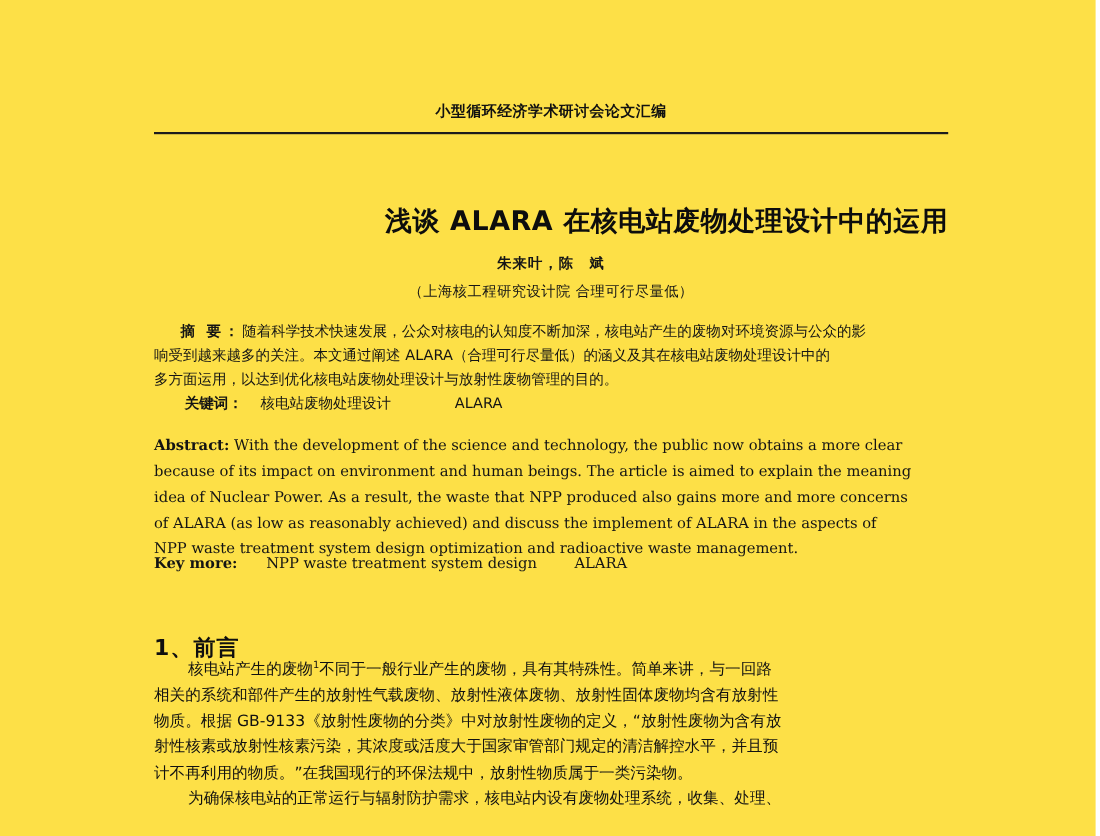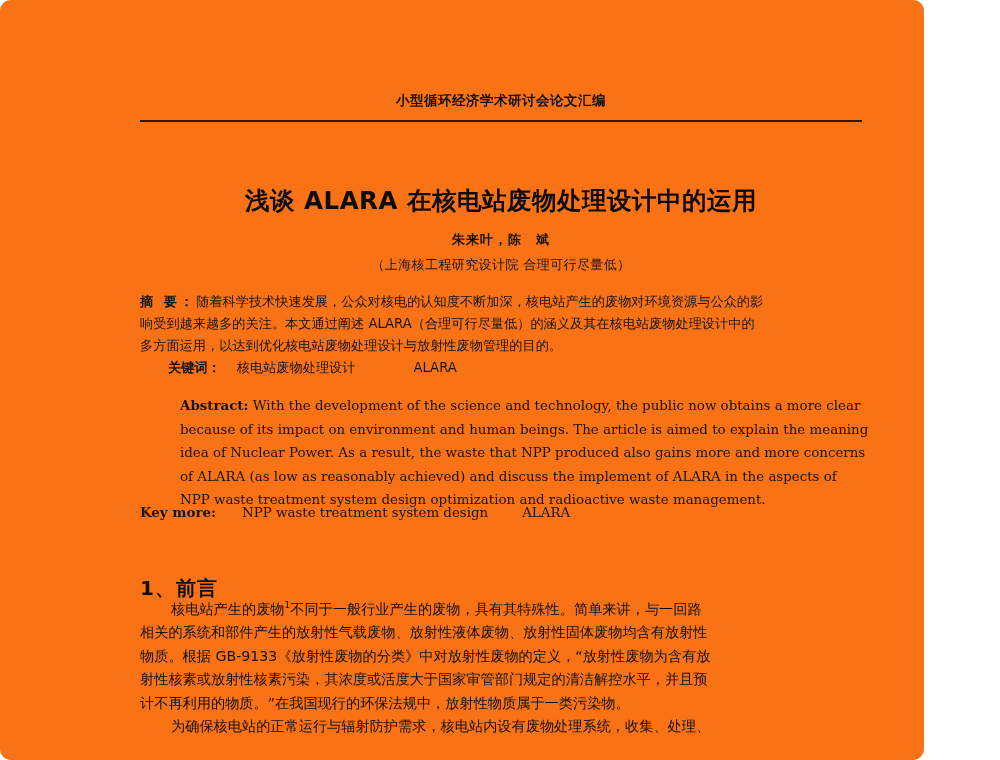--- a/index.html
+++ b/index.html
@@ -9,24 +9,23 @@
   }
   body {
     width: 1000px;
     height: 760px;
     overflow: hidden;
     font-family: "DejaVu Sans", sans-serif;
     color: #1a1a1a;
   }
   .page {
     position: relative;
-    width: 924px;
+    width: 996px;
     height: 760px;
-    background: #f97316;
-    border-radius: 11px;
+    background: #fde047;
   }
 
   
   .running-header {
     position: absolute;
     left: 140px;
     top: 92px;
     width: 722px;
     text-align: center;
     font-family: "DejaVu Sans", sans-serif;
@@ -43,21 +42,21 @@
     height: 2px;
     background: #1c1c1c;
   }
 
   
   .doc-title {
     position: absolute;
     left: 140px;
     top: 168px;
     width: 722px;
-    text-align: center;
+    text-align: right;
     font-family: "DejaVu Sans", sans-serif;
     font-weight: bold;
     font-size: 24.5px;
     letter-spacing: 0.5px;
     color: #0d0d0d;
   }
   .authors {
     position: absolute;
     left: 140px;
     top: 231px;
@@ -86,20 +85,21 @@
     left: 140px;
     top: 291px;
     width: 730px;
     font-size: 13.2px;
     line-height: 22px;
     color: #141414;
   }
   .cn-abstract .lbl {
     font-weight: bold;
     letter-spacing: 3px;
+    margin-left: 24px;
   }
   .cn-abstract .line {
     white-space: nowrap;
   }
   .cn-keywords {
     position: absolute;
     left: 140px;
     top: 357px;
     width: 730px;
     font-size: 13.2px;
@@ -122,21 +122,20 @@
 
   .en-abstract {
     position: absolute;
     left: 140px;
     top: 394px;
     width: 734px;
     font-family: "DejaVu Serif", serif;
     font-size: 13.4px;
     line-height: 23.5px;
     color: #141414;
-    margin-left: 40px;
   }
   .en-abstract .lbl {
     font-weight: bold;
   }
   .en-abstract .line {
     white-space: nowrap;
   }
   .en-keywords {
     position: absolute;
     left: 140px;

